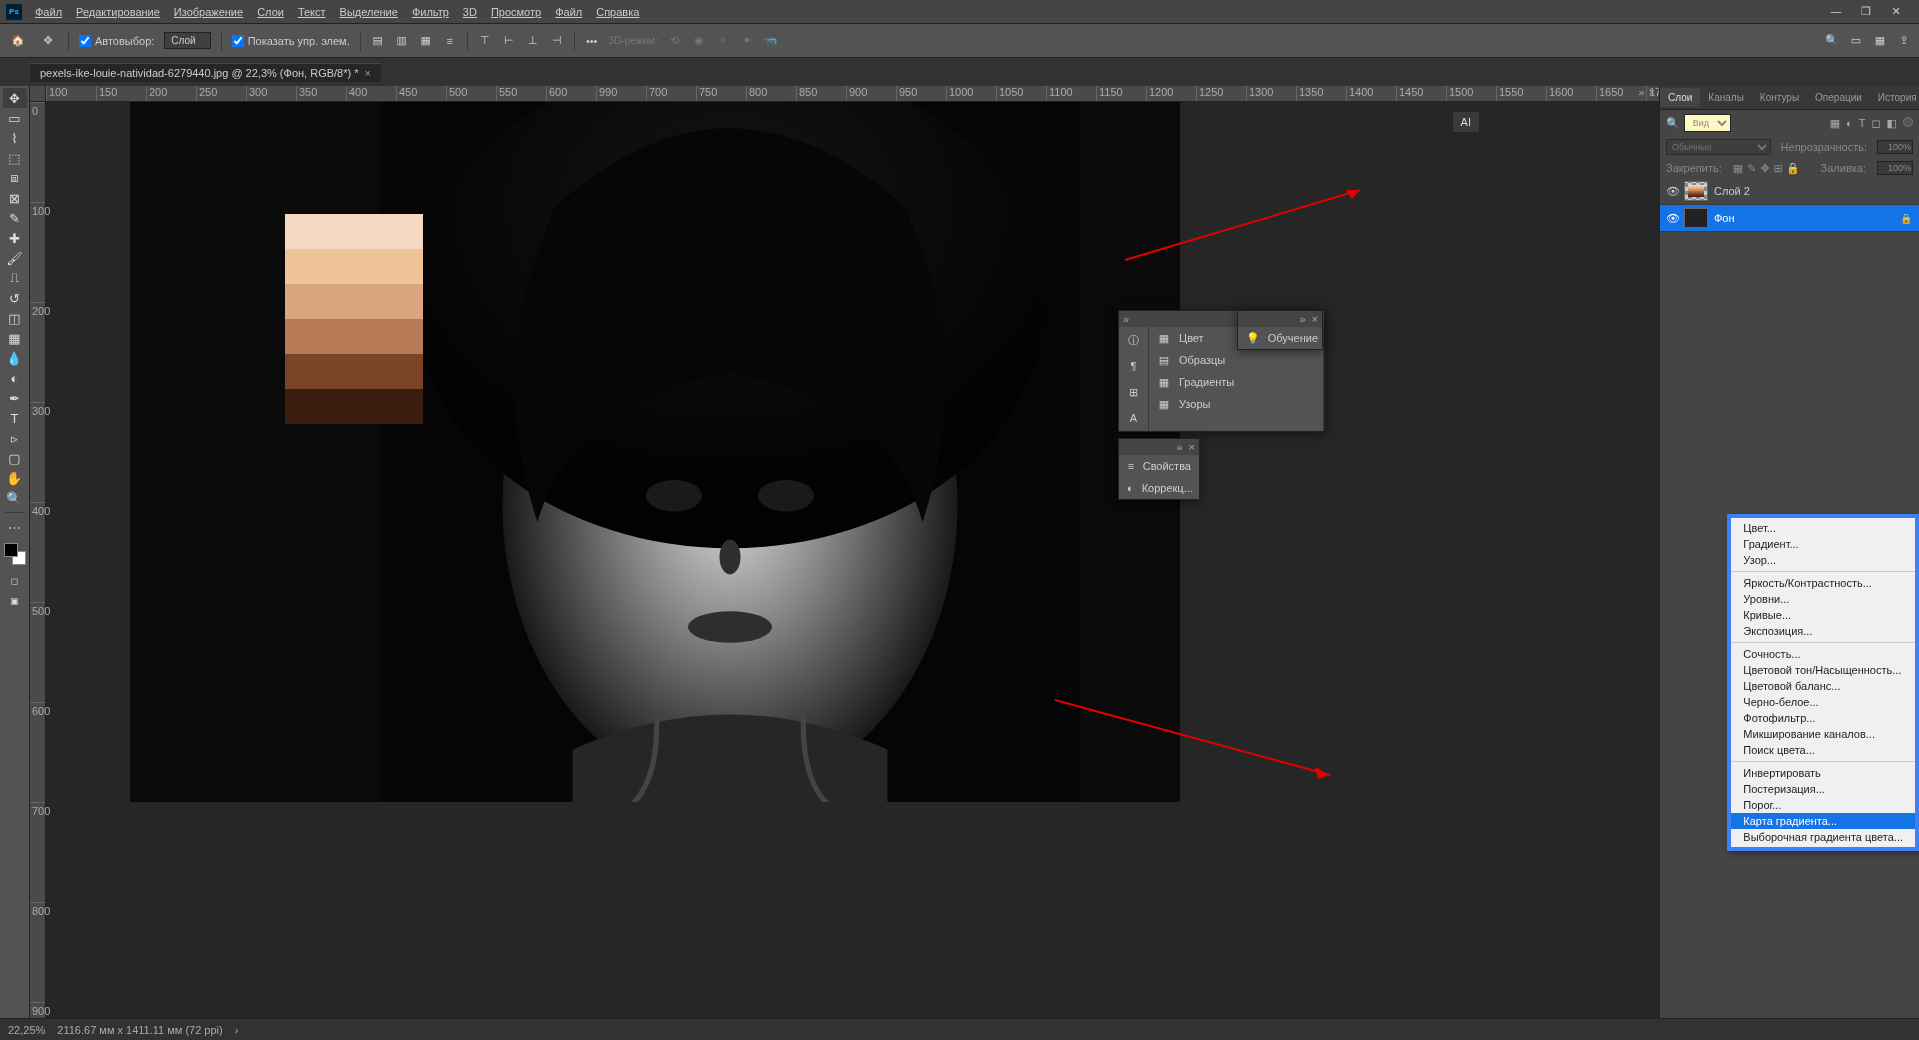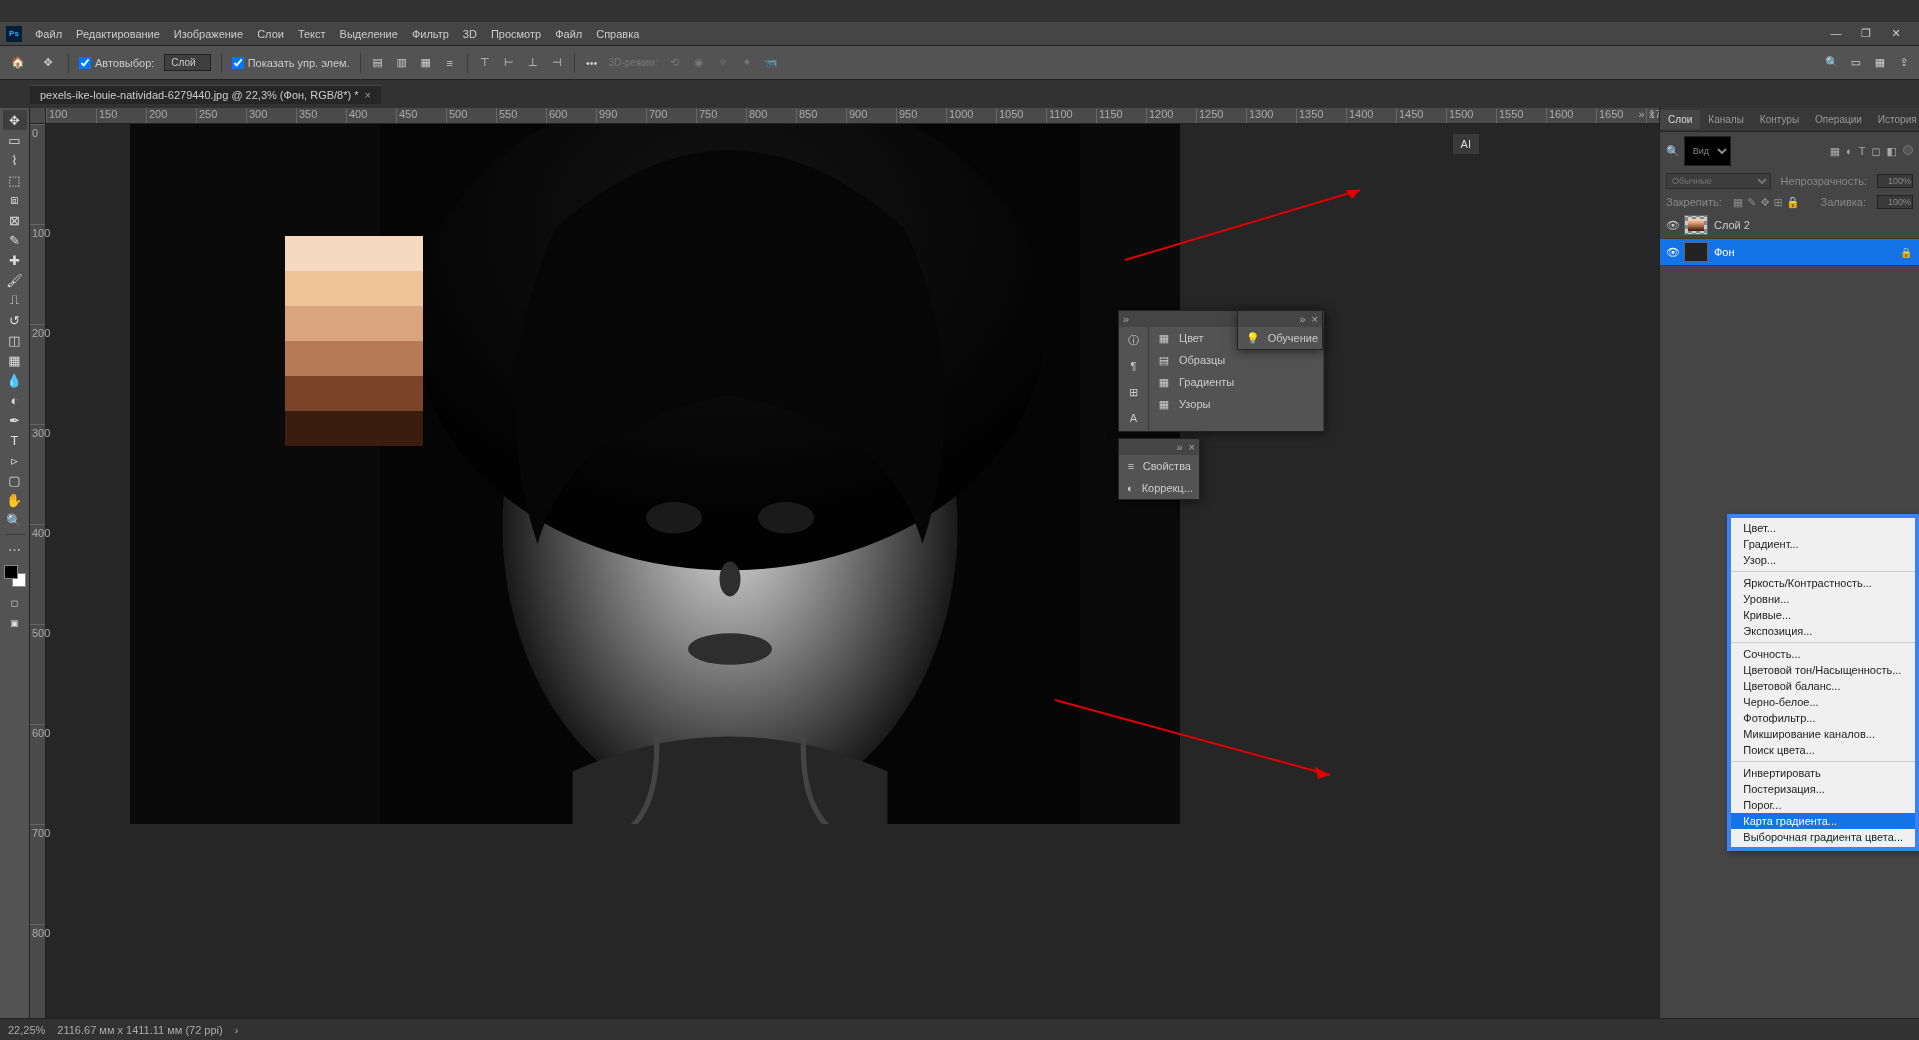--- a/index.html
+++ b/index.html
@@ -1,21 +1,21 @@
 <!DOCTYPE html>
 <html><head>
 <meta charset="utf-8">
 <style>
 * { margin: 0; padding: 0; box-sizing: border-box; font-family: 'Segoe UI', Tahoma, sans-serif; font-size: 11px; user-select: none; }
 body { background: #323232; color: #ccc; width: 1919px; height: 1040px; overflow: hidden; position: relative; }
 
 
-.menubar { height: 24px; background: #454545; display: flex; align-items: center; padding: 0 6px; border-bottom: 1px solid #222; margin-top: 22px; }
+.menubar { height: 24px; background: #454545; display: flex; align-items: center; padding: 0 6px; border-bottom: 1px solid #222; }
 .ps-logo { width: 16px; height: 16px; background: #001e36; color: #31a8ff; display: flex; align-items: center; justify-content: center; font-weight: bold; font-size: 8px; margin-right: 6px; }
-.menubar .item { padding: 0 7px; cursor: pointer; }
+.menubar .item { padding: 0 7px; cursor: pointer; text-decoration: underline; }
 .window-controls { margin-left: auto; display: flex; gap: 12px; padding-right: 8px; }
 .window-controls span { width: 18px; text-align: center; cursor: pointer; }
 
 
 .options-bar { height: 34px; background: #535353; display: flex; align-items: center; padding: 0 8px; gap: 10px; border-bottom: 1px solid #222; }
 .opt-icon { width: 20px; height: 20px; display: flex; align-items: center; justify-content: center; cursor: pointer; }
 .opt-check { display: flex; align-items: center; gap: 4px; font-size: 10px; }
 .opt-check input { width: 12px; height: 12px; }
 .opt-select { background: #3f3f3f; border: 1px solid #222; padding: 2px 14px 2px 6px; font-size: 10px; color: #ccc; position: relative; }
 .opt-sep { width: 1px; height: 20px; background: #3a3a3a; }
@@ -55,21 +55,21 @@
 .swatches-block { position: absolute; left: 155px; top: 112px; width: 138px; height: 210px; display: flex; flex-direction: column; }
 .swatches-block div { flex: 1; }
 
 
 .right-panels { width: 260px; background: #323232; display: flex; flex-direction: column; border-left: 1px solid #222; }
 .panel-tabs { display: flex; background: #383838; border-bottom: 1px solid #222; height: 24px; align-items: center; }
 .panel-tab { padding: 4px 8px; font-size: 10px; cursor: pointer; color: #999; }
 .panel-tab.active { color: #ddd; background: #454545; }
 
 .layers-opts { padding: 4px 6px; display: flex; align-items: center; gap: 4px; background: #454545; font-size: 9px; }
-.layers-opts select { background: #000000; border: 1px solid #222; color: #888; padding: 8px 4px; font-size: 9px; }
+.layers-opts select { background: #fef9c3; border: 1px solid #222; color: #888; padding: 2px 4px; font-size: 9px; }
 .layers-opts .icons { margin-left: auto; display: flex; gap: 6px; color: #aaa; }
 .layers-opts .dot { width: 10px; height: 10px; border-radius: 50%; background: #555; border: 1px solid #777; }
 
 .blend-row { padding: 3px 6px; display: flex; align-items: center; gap: 10px; background: #454545; font-size: 9px; color: #888; }
 .blend-row select { background: #3a3a3a; border: 1px solid #222; color: #888; flex: 1; padding: 1px; font-size: 9px; }
 .blend-row input { background: #3a3a3a; border: 1px solid #222; color: #888; width: 36px; padding: 1px; text-align: right; font-size: 9px; }
 
 .lock-row { padding: 3px 6px; display: flex; align-items: center; gap: 11px; background: #454545; font-size: 9px; color: #888; }
 .lock-row .icons { display: flex; gap: 4px; font-size: 10px; }
 

